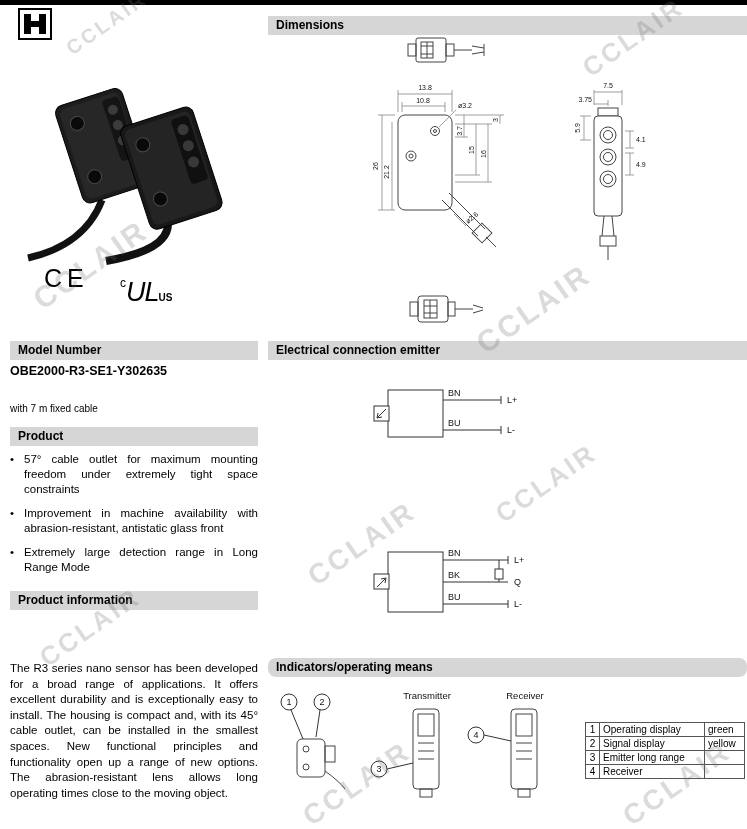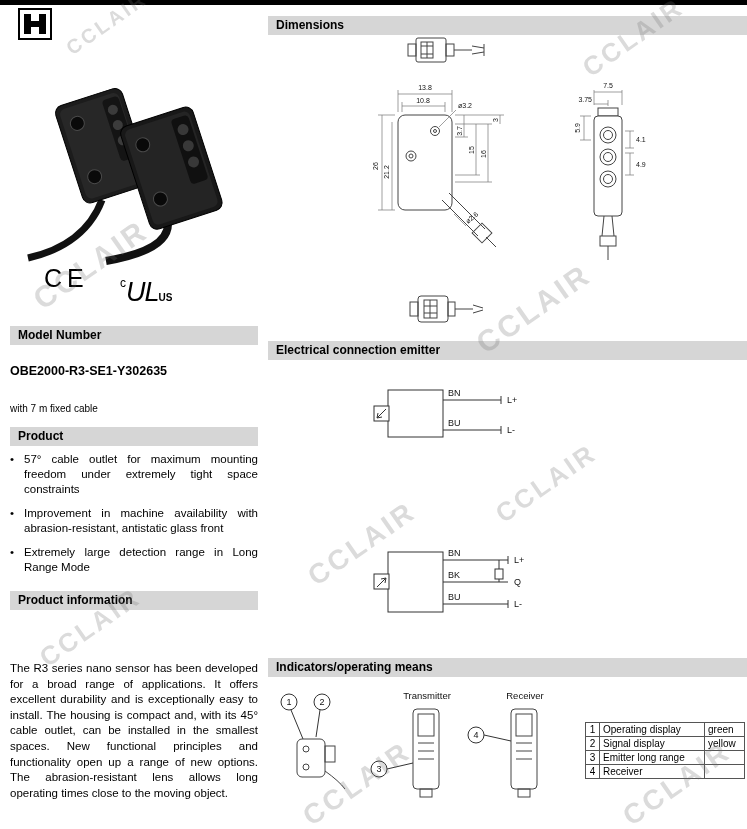--- a/index.html
+++ b/index.html
@@ -94,21 +94,21 @@
       <circle cx="142" cy="95" r="7" fill="#090909" stroke="#4a4a4a"></circle>
       <circle cx="142" cy="152" r="7" fill="#090909" stroke="#4a4a4a"></circle>
     </g>
   </svg>
 
   <div class="abs ce-mark">CE</div>
   <div class="abs cul-mark">
     <span class="c">c</span><span class="ul">UL</span><span class="us">US</span>
   </div>
 
-  <div class="secbar bar-left" style="top:326px;">Model Number</div>
+  <div class="secbar bar-left" style="top:341px;">Model Number</div>
   <div class="abs model-number">OBE2000-R3-SE1-Y302635</div>
   <div class="abs model-type">Thru-beam sensor</div>
   <div class="abs model-sub">with 7 m fixed cable</div>
 
   <div class="secbar bar-left" style="top:427px;">Product</div>
   <div class="abs features-list">
     <div class="bullet-item">
       <span class="bullet">•</span>
       <span class="ftext">57° cable outlet for maximum mounting freedom under extremely tight space constraints</span>
     </div>
@@ -235,21 +235,21 @@
       <rect x="127" y="24" width="8" height="10" fill="#fff"></rect>
     </g>
     <text class="wire-label" x="80" y="11">BN</text>
     <text class="wire-label" x="80" y="33">BK</text>
     <text class="wire-label" x="80" y="55">BU</text>
     <text class="wire-label" x="146" y="18">L+</text>
     <text class="wire-label" x="146" y="40">Q</text>
     <text class="wire-label" x="146" y="62">L-</text>
   </svg>
 
-  <div class="secbar bar-right" style="top:658px;">Indicators/operating means</div>
+  <div class="secbar bar-right" style="top:658px;border-radius:8px;">Indicators/operating means</div>
 
   <svg class="abs" style="left:275px; top:685px;" width="305" height="140" viewBox="0 0 305 140">
 
     <g stroke="#333" fill="none" stroke-width="1">
       <circle cx="14" cy="17" r="8" fill="#fff"></circle>
       <circle cx="47" cy="17" r="8" fill="#fff"></circle>
       <path d="M16 25 L28 54 M45 25 L41 52"></path>
     </g>
     <text class="callout-num" x="14" y="20" text-anchor="middle">1</text>
     <text class="callout-num" x="47" y="20" text-anchor="middle">2</text>

